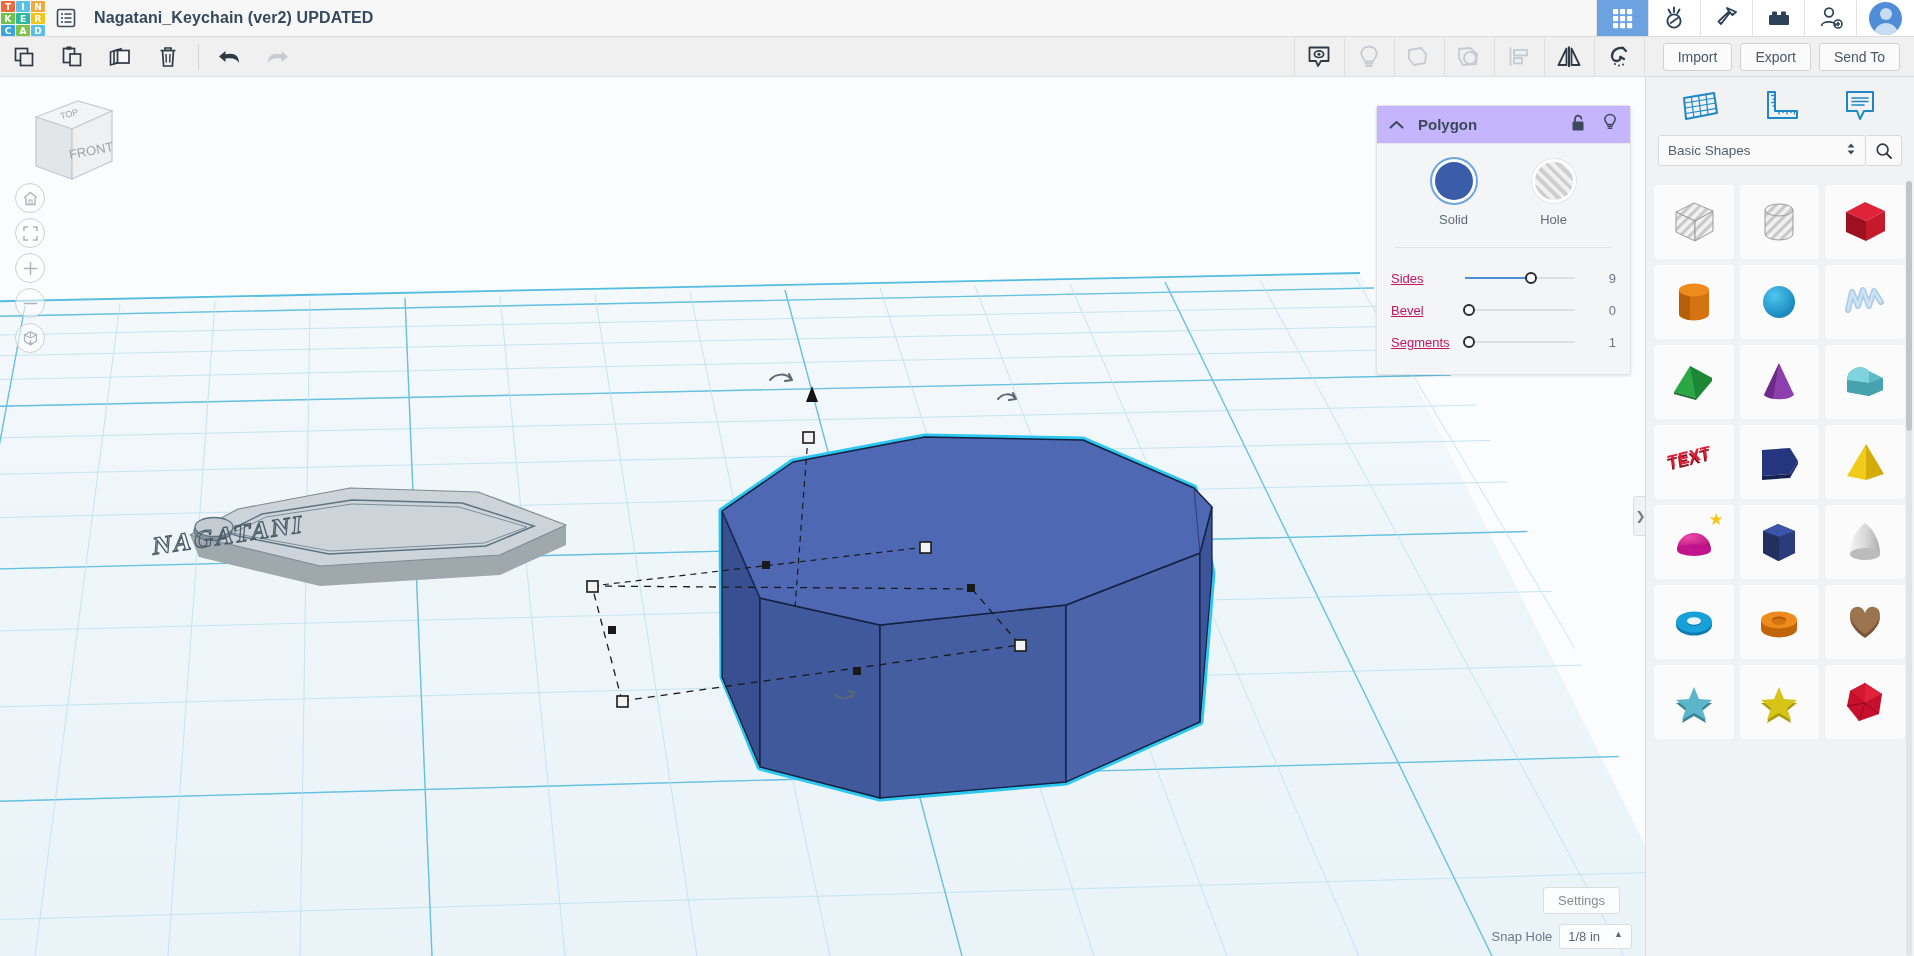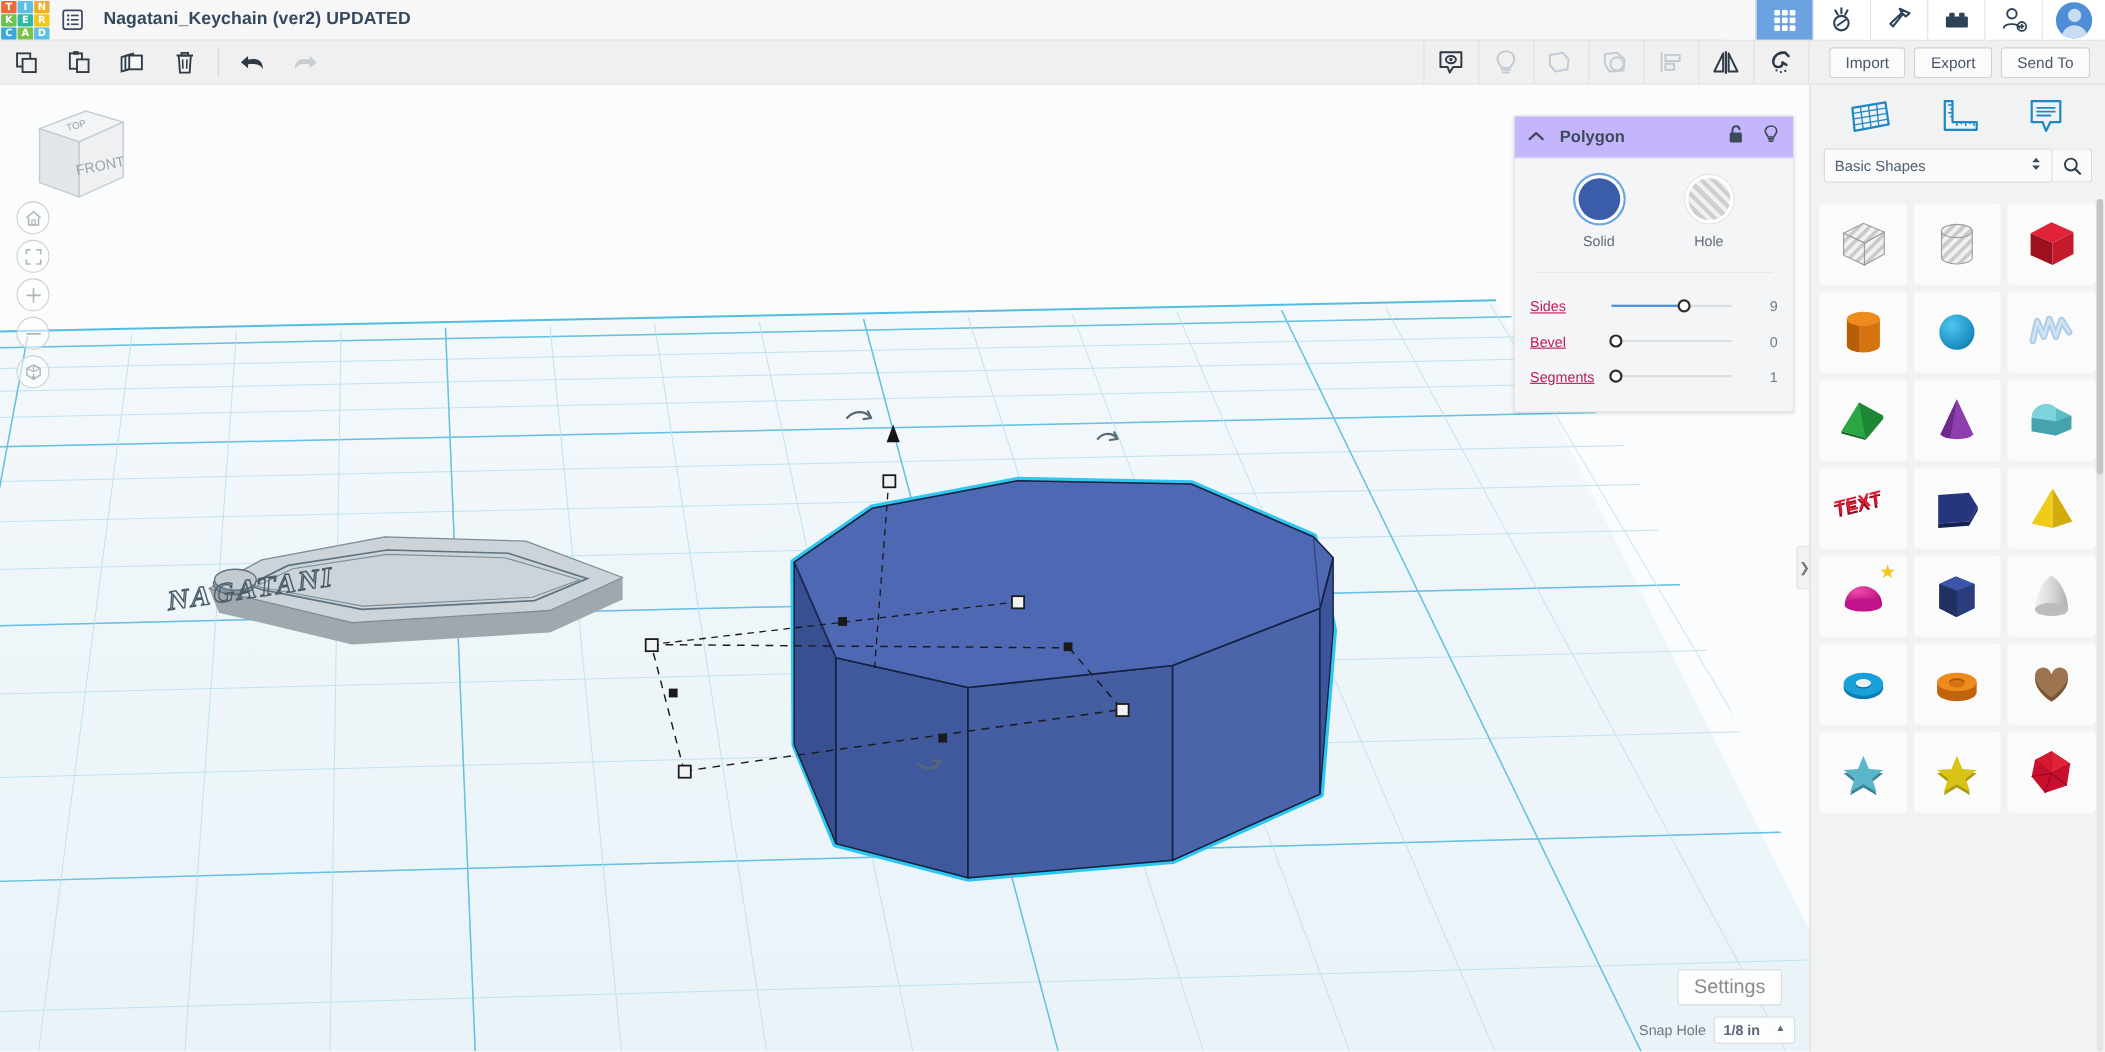--- a/index.html
+++ b/index.html
@@ -68,26 +68,26 @@
   }
   #canvas svg { display: block; }
   #navcol { position: absolute; left: 15px; top: 106px; width: 32px; }
   .navbtn { width: 30px; height: 30px; border-radius: 50%; border: 1px solid #cfcfcf;
     background: rgba(255,255,255,.55); display: flex; align-items: center;
     justify-content: center; margin-bottom: 5px; cursor: pointer; }
 
   
   #settings-btn { position: absolute; right: 25px; bottom: 42px;
     border: 1px solid #dcdcdc; background: rgba(255,255,255,.82); border-radius: 3px;
-    font-size: 18px; color: #8b8b8b; padding: 5px 14px; cursor: pointer; }
+    font-size: 13px; color: #8b8b8b; padding: 5px 14px; cursor: pointer; }
   #snapgrid { position: absolute; right: 13px; bottom: 7px; display: flex;
     align-items: center; gap: 7px; font-size: 13px; color: #6b7886; }
   #snap-select { border: 1px solid #dcdcdc; background: rgba(255,255,255,.82);
     border-radius: 3px; padding: 4px 8px; display: flex; 
-    gap: 14px; cursor: pointer; color: #5c6775; font-weight: bold; }
+    gap: 14px; cursor: pointer; color: #5c6775; }
 
   
   #prop-panel { position: absolute; top: 105px; left: 1376px; width: 255px;
     background: #f4f5f6; border: 1px solid #e1e3e5; border-radius: 3px;
     box-shadow: 0 1px 3px rgba(0,0,0,.10); }
   #pp-head { height: 38px; background: #c4b5fd; display: flex; align-items: center;
     padding: 0 12px; border-bottom: 1px solid #e7e8ea; }
   #pp-title { font-size: 15px; font-weight: bold; color: #3d4a5c; margin-left: 14px; }
   #pp-head-icons { margin-left: auto; display: flex; gap: 16px; align-items: center; }
   #pp-body { padding: 18px 14px 16px; }

